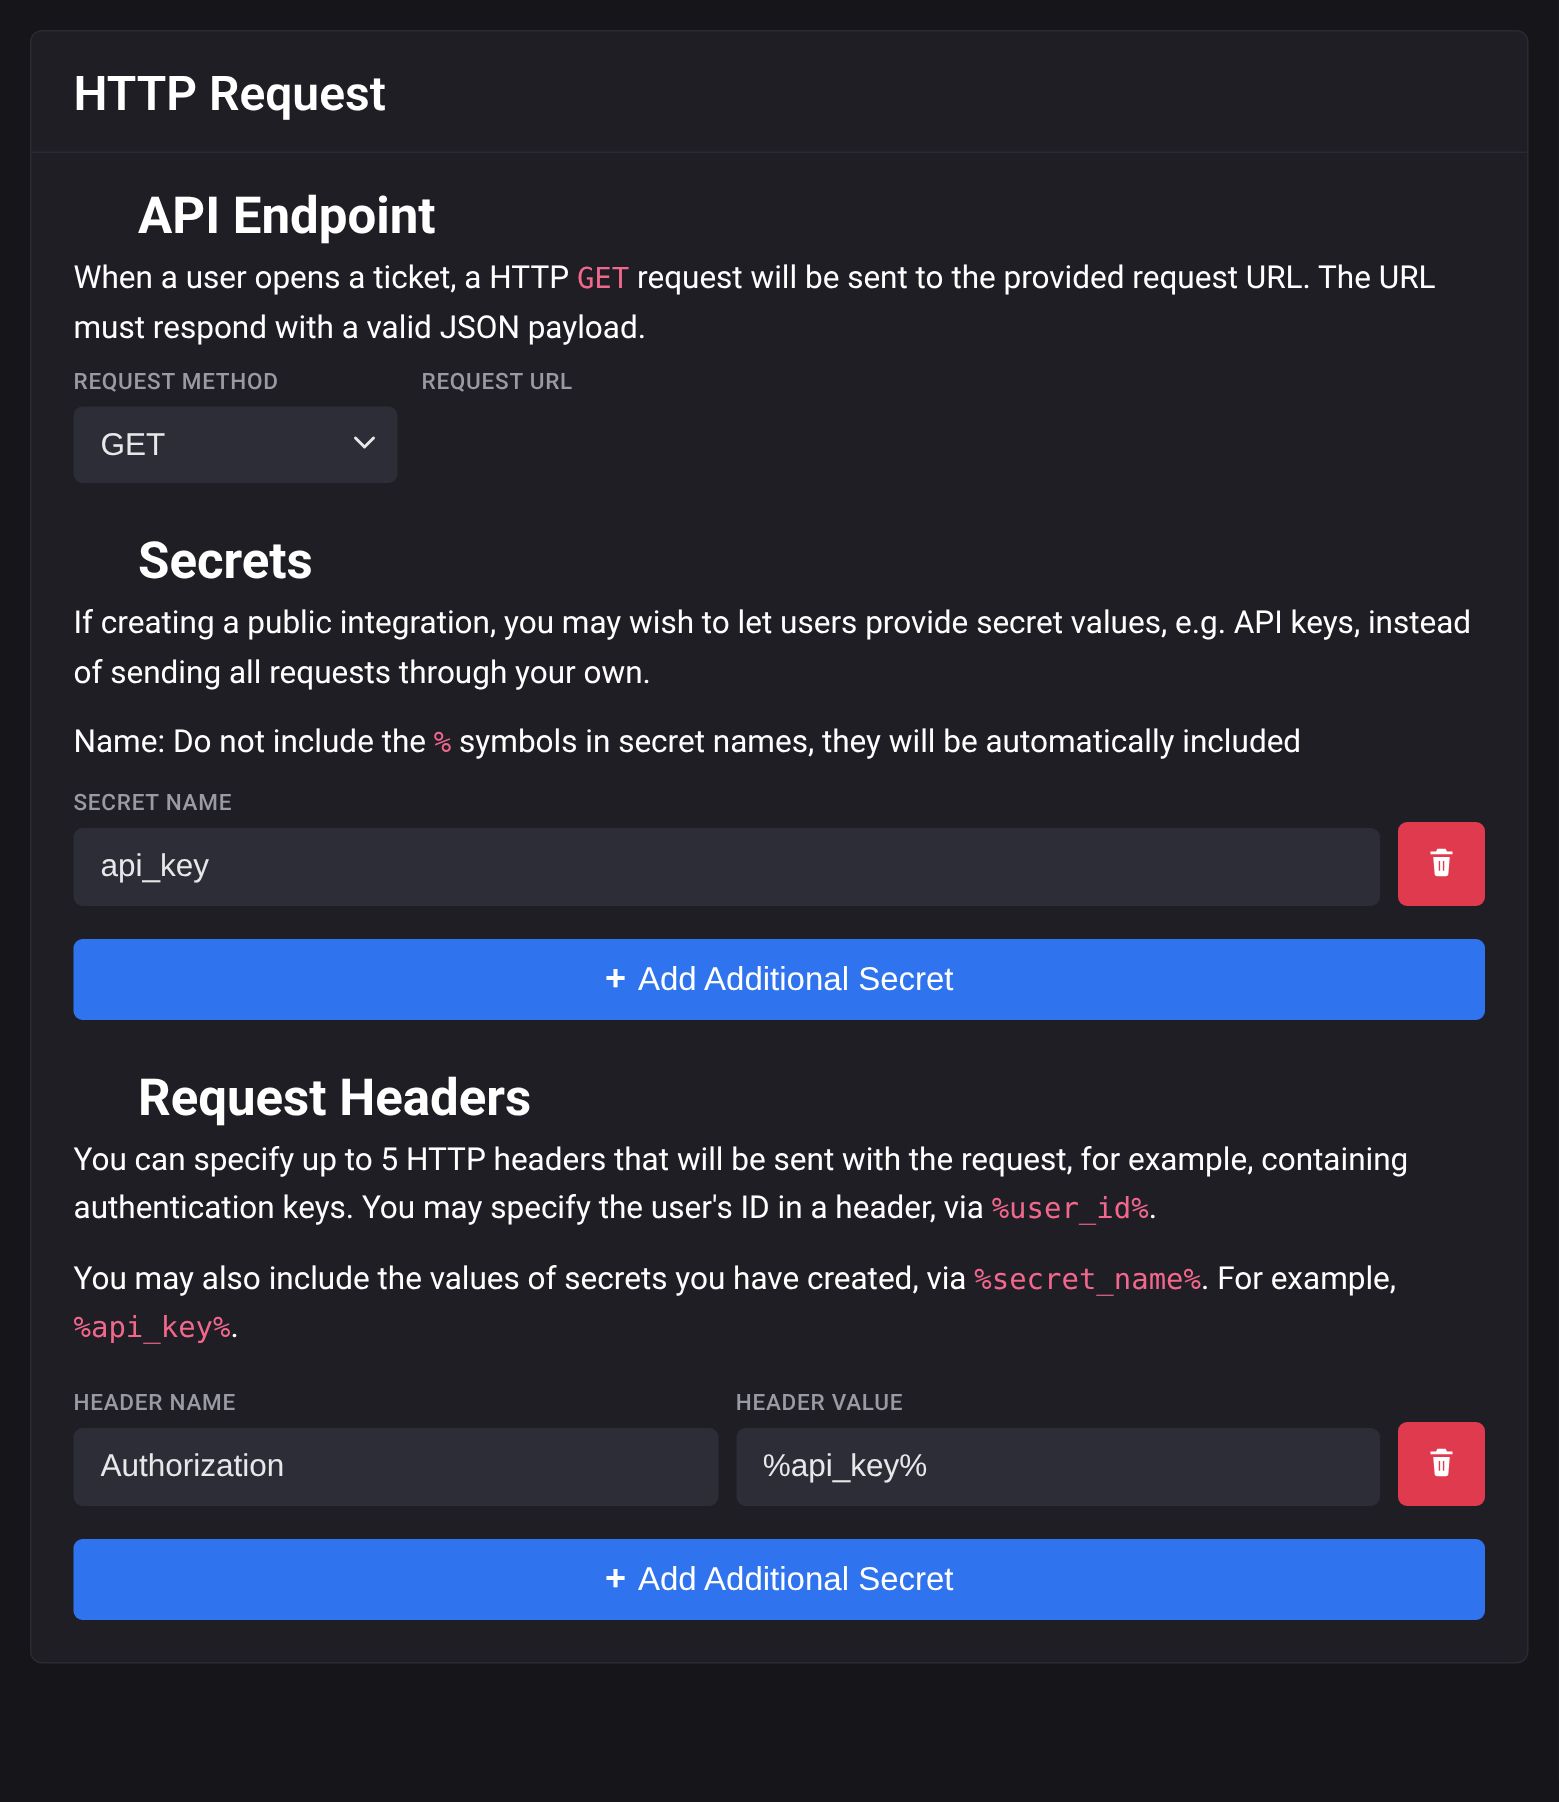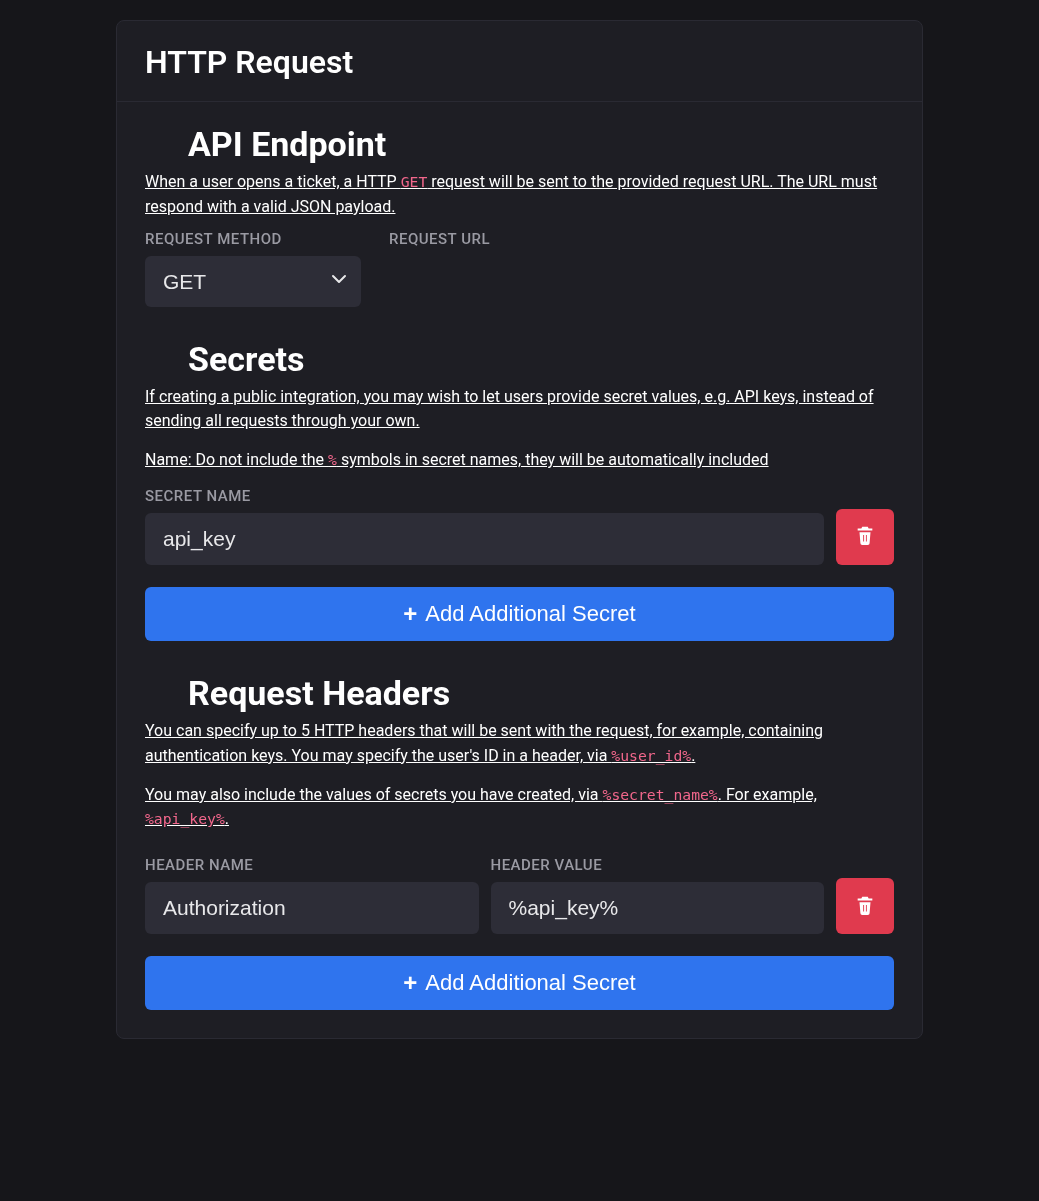--- a/index.html
+++ b/index.html
@@ -6,54 +6,53 @@
   body {
     background: #16161a;
     font-family: -apple-system, BlinkMacSystemFont, "Segoe UI", Roboto, Helvetica, Arial, sans-serif;
     color: #ffffff;
     padding: 20px;
   }
   .card {
     background: #1e1e24;
     border: 1px solid #2a2a33;
     border-radius: 8px;
-    width: 807px;
+    width: 999px;
     margin: 0 auto;
   }
   .card-title {
     font-size: 32px;
     font-weight: 600;
     padding: 22px 28px 20px 28px;
     border-bottom: 1px solid #2a2a33;
   }
   .card-body {
     padding: 22px 28px 28px 28px;
   }
   .section-title {
     font-size: 34px;
     font-weight: 700;
     margin-bottom: 6px;
     margin-left: 43px;
   }
   .desc {
-    font-size: 16px;
+    font-size: 21px;
     line-height: 1.55;
     color: #ffffff;
     margin-bottom: 10px;
-    text-decoration: underline;
   }
   .desc + .desc { margin-top: 14px; }
   code.inline {
     color: #f2678c;
     font-family: ui-monospace, Menlo, Consolas, monospace;
     font-size: 0.92em;
   }
   .form-row {
     display: flex;
-    gap: 28px;
+    gap: 16px;
     margin-top: 10px;
   }
   .form-col { display: flex; flex-direction: column; }
   .form-col.method { width: 216px; flex: 0 0 216px; }
   .form-col.url { flex: 1; }
   .form-col.half { flex: 1; }
   .label {
     font-size: 15px;
     letter-spacing: 0.5px;
     color: #9a9aa3;

